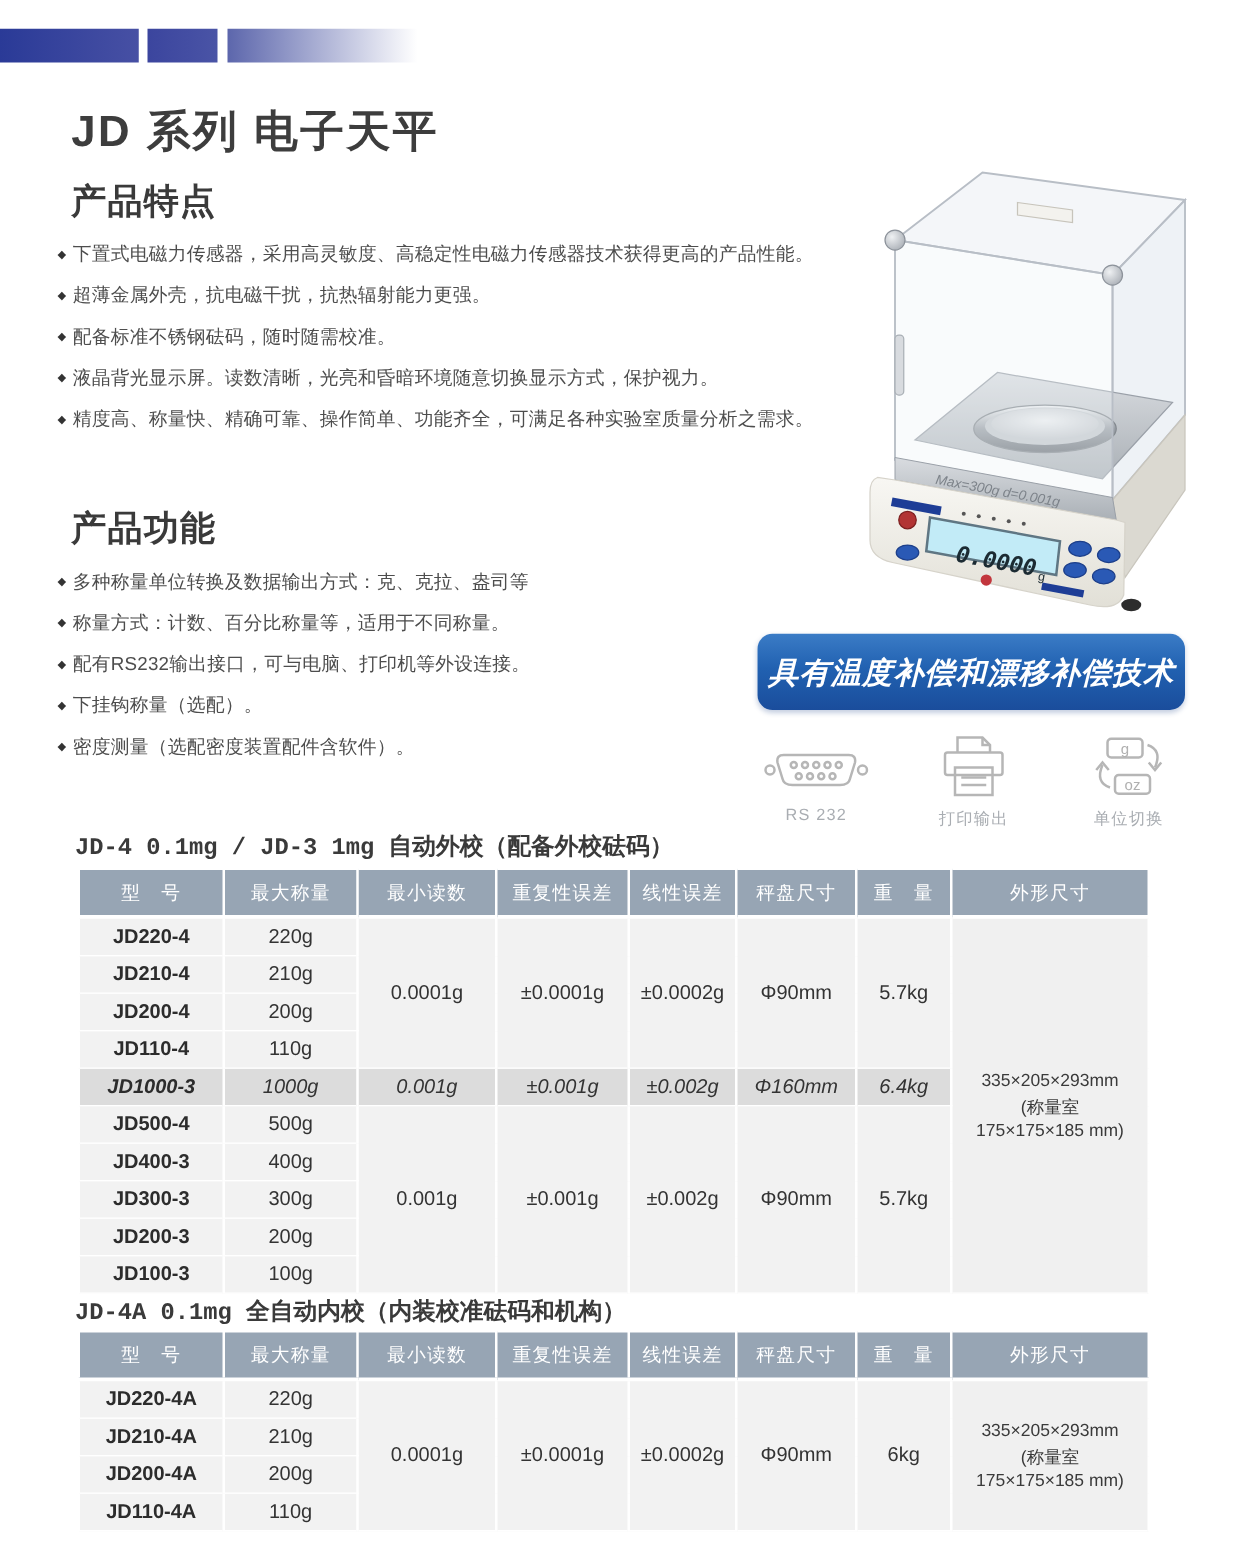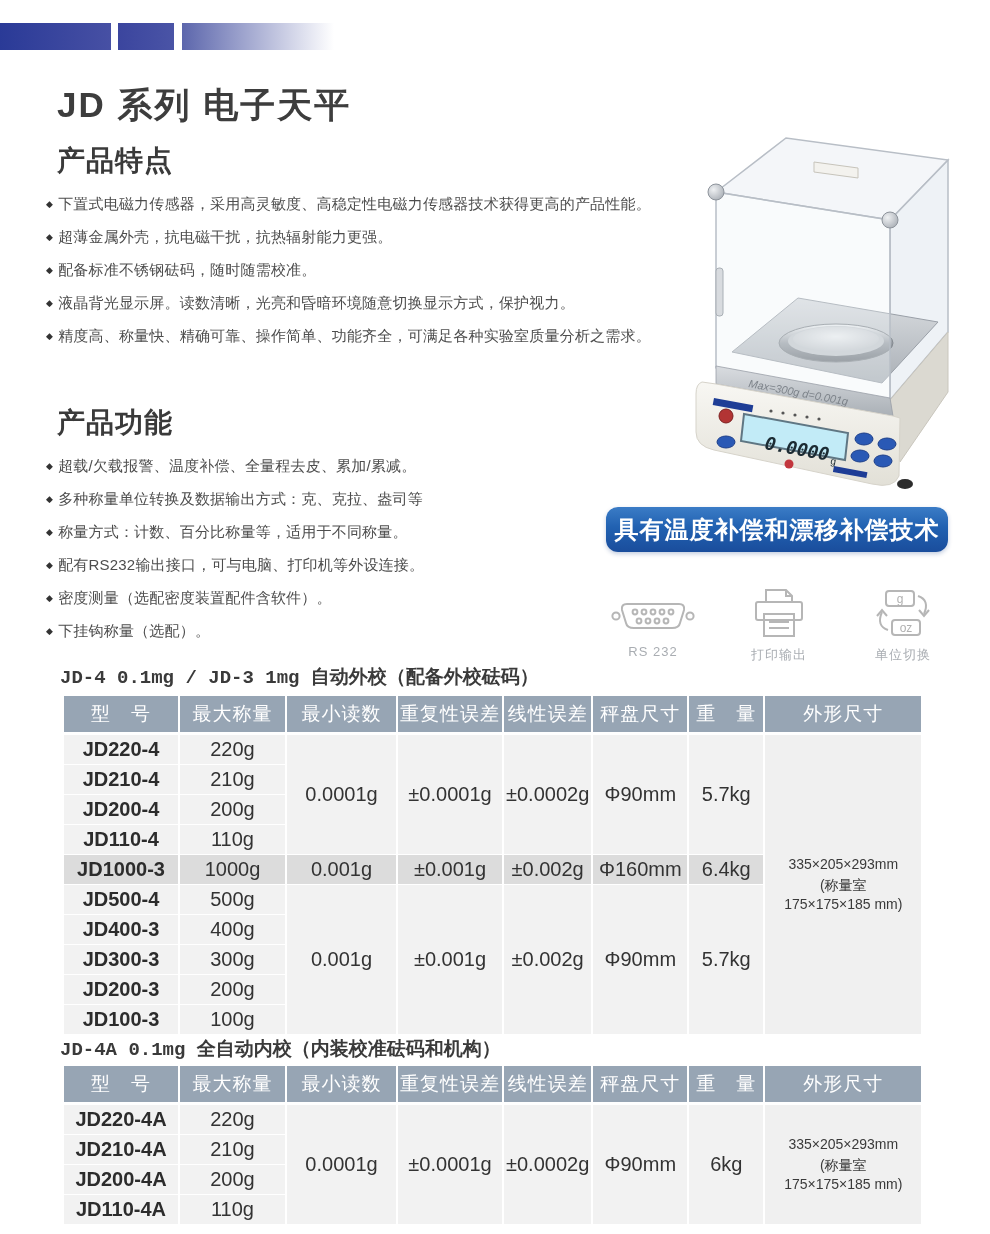--- a/index.html
+++ b/index.html
@@ -22,55 +22,55 @@
   .section { position:absolute; left:46px; width:632px; }
   .sec-features { top:142px; }
   .sec-functions { top:404px; }
   .section h2 { margin:0 0 13px 11px; font-size:28px; color:#3a3a3a; letter-spacing:1px; }
   .section ul { list-style:none; margin:0; padding:0; }
   .section li { font-size:15px; color:#4d4d4d; margin-bottom:12px; line-height:1.4; letter-spacing:0.2px; }
   .blt { font-size:9px; color:#333; margin-right:5px; vertical-align:2px; }
 
   
   .banner {
-    position:absolute; left:606px; top:507px; width:342px; height:45px;
+    position:absolute; left:606px; top:507px; width:342px; height:61px;
     border-radius:12px;
     background:linear-gradient(180deg,#3b7cc6 0%,#2161b1 45%,#1a4d9c 100%);
     box-shadow:0 2px 4px rgba(20,60,130,.25);
     display:flex; align-items:center; justify-content:center;
-    color:#fff; font-size:24px; font-weight:bold; letter-spacing:1px;
+    color:#fff; font-size:24px; font-weight:bold; letter-spacing:1px;font-style:italic;
   }
 
   
   .badge { position:absolute; text-align:center; }
   .badge .lbl { margin-top:4px; font-size:13px; color:#a9adb2; letter-spacing:1px; }
   .badge-rs232 { left:608px; top:592px; width:90px; }
   .badge-print { left:737px; top:586px; width:84px; }
   .badge-unit  { left:858px; top:586px; width:90px; }
   .badge svg { display:block; margin:0 auto; }
 
   
   .tbl-title { position:absolute; left:60px; font-size:19px; font-weight:bold; color:#3a3a3a;font-family:Liberation Mono, monospace; }
   .tt1 { top:664px; }
   .tt2 { top:1036px; }
   .spec { position:absolute; left:62px; border-collapse:collapse; table-layout:fixed; }
   .spec1 { top:694px; }
   .spec2 { top:1064px; }
   .spec th {
-    background:#97a5b4; color:#ffffff; font-size:19px; font-weight:normal;
+    background:#97a5b4; color:#ffffff; font-size:15px; font-weight:normal;
     height:34px; border:2.5px solid #ffffff; border-bottom:3px solid #ffffff;
     letter-spacing:1px;
   }
   .spec td {
-    background:#f2f2f2; color:#333; font-size:20px; text-align:center;
+    background:#f2f2f2; color:#333; font-size:16px; text-align:center;
     height:29px; border-left:2.5px solid #fff; border-right:2.5px solid #fff;
     border-top:1.5px solid #fff; border-bottom:1.5px solid #fff; padding:0 2px;
   }
   .spec td.model { font-weight:bold; color:#2c2c2c; }
-  .spec tr.hl td { background:#dcdcdc; }
+  .spec tr.hl td { background:#dcdcdc;font-style:italic; }
   .spec td.dims { background:#f0f0f0; font-size:14px; color:#3a3a3a; }
   .dims-inner { display:flex; flex-direction:column; gap:4px; }
   .dims-sub { line-height:1.35; }
 
   
   .device { position:absolute; left:686px; top:100px; width:286px; height:402px; }
 </style>
 </head>
 <body>
 
@@ -89,26 +89,25 @@
       <li><span class="blt">◆</span><span>超薄金属外壳，抗电磁干扰，抗热辐射能力更强。</span></li>
       <li><span class="blt">◆</span><span>配备标准不锈钢砝码，随时随需校准。</span></li>
       <li><span class="blt">◆</span><span>液晶背光显示屏。读数清晰，光亮和昏暗环境随意切换显示方式，保护视力。</span></li>
       <li><span class="blt">◆</span><span>精度高、称量快、精确可靠、操作简单、功能齐全，可满足各种实验室质量分析之需求。</span></li>
     </ul>
   </div>
 
   <div class="section sec-functions">
     <h2>产品功能</h2>
     <ul>
-      <li><span class="blt">◆</span><span>超载/欠载报警、温度补偿、全量程去皮、累加/累减。</span></li>
       <li><span class="blt">◆</span><span>多种称量单位转换及数据输出方式：克、克拉、盎司等</span></li>
       <li><span class="blt">◆</span><span>称量方式：计数、百分比称量等，适用于不同称量。</span></li>
       <li><span class="blt">◆</span><span>配有RS232输出接口，可与电脑、打印机等外设连接。</span></li>
+      <li><span class="blt">◆</span><span>下挂钩称量（选配）。</span></li>
       <li><span class="blt">◆</span><span>密度测量（选配密度装置配件含软件）。</span></li>
-      <li><span class="blt">◆</span><span>下挂钩称量（选配）。</span></li>
     </ul>
   </div>
 
   <div class="device">
     <svg width="286" height="402" viewBox="0 0 286 402">
       <defs>
         <linearGradient id="steel" x1="0" y1="0" x2="0" y2="1">
           <stop offset="0" stop-color="#d9dce0"></stop>
             <stop offset="1" stop-color="#aab0b6"></stop>
         </linearGradient>

